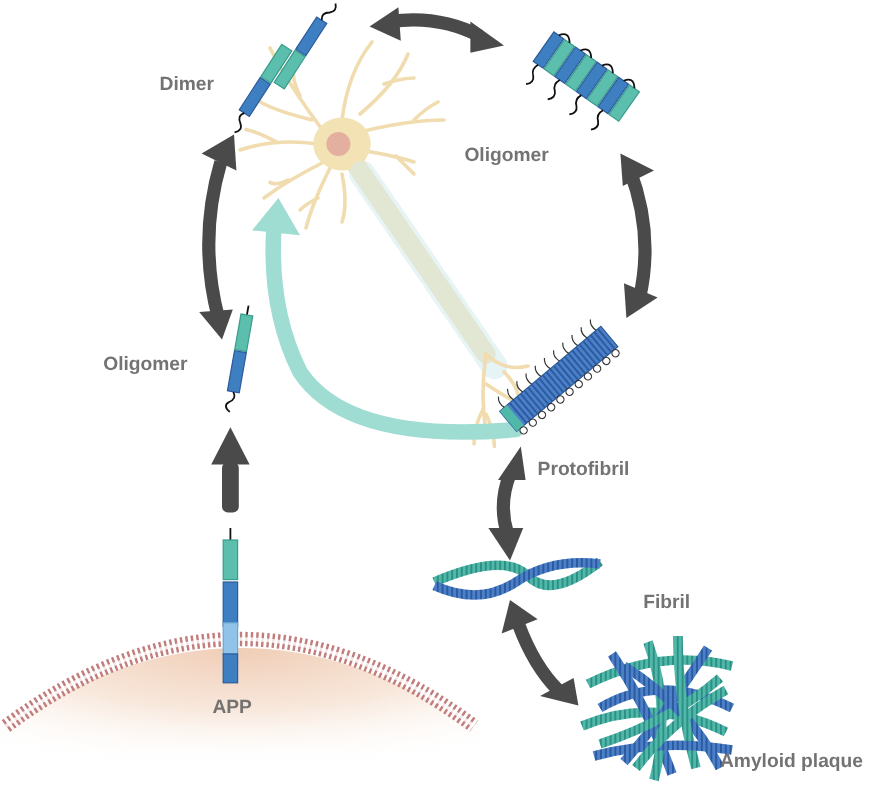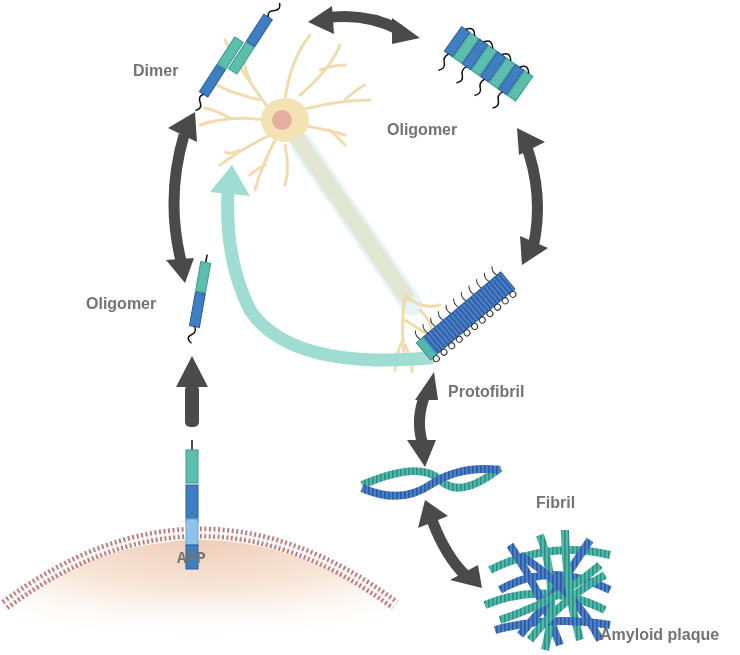--- a/index.html
+++ b/index.html
@@ -214,13 +214,13 @@
     </g>
   </g>
 </svg>
 
 <div class="label" style="left:133px; top:62px;">Dimer</div>
 <div class="label" style="left:387px; top:121px;">Oligomer</div>
 <div class="label" style="left:86px; top:295px;">Oligomer</div>
 <div class="label" style="left:448px; top:383px;text-align:center;">Protofibril</div>
 <div class="label" style="left:488px; top:494px;margin-left:48px;">Fibril</div>
 <div class="label" style="left:600px; top:626px;text-align:center;">Amyloid plaque</div>
-<div class="label" style="left:177px; top:550px;font-family:Liberation Mono, monospace;">APP</div>
+<div class="label" style="left:177px; top:581px;">APP</div>
 
 </body></html>

